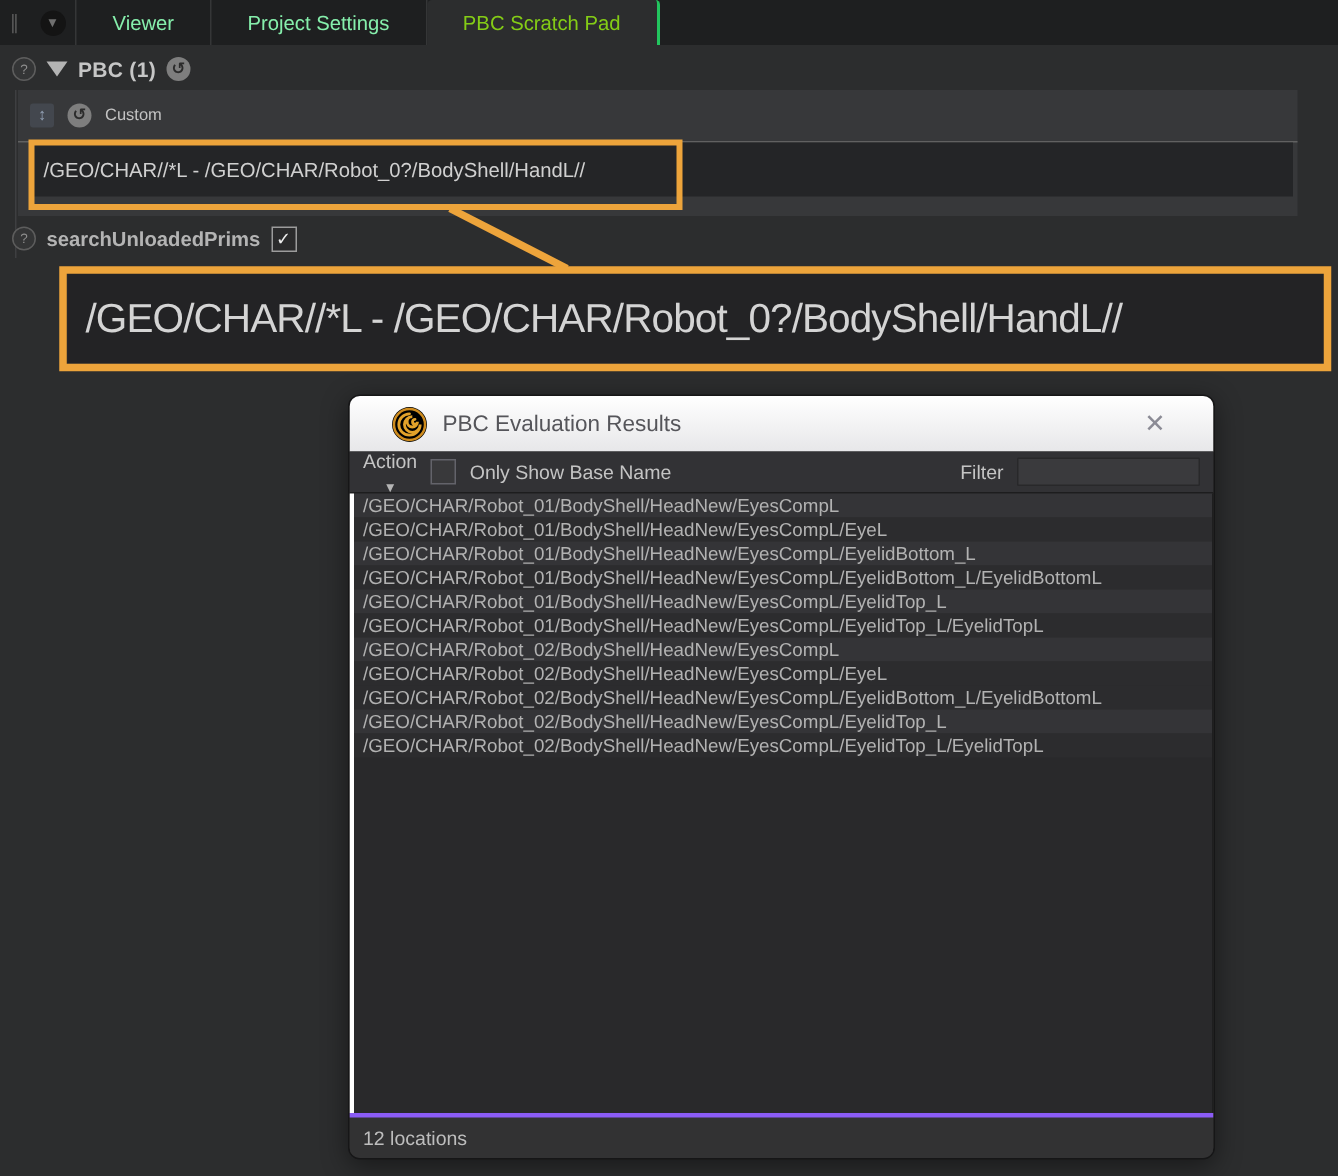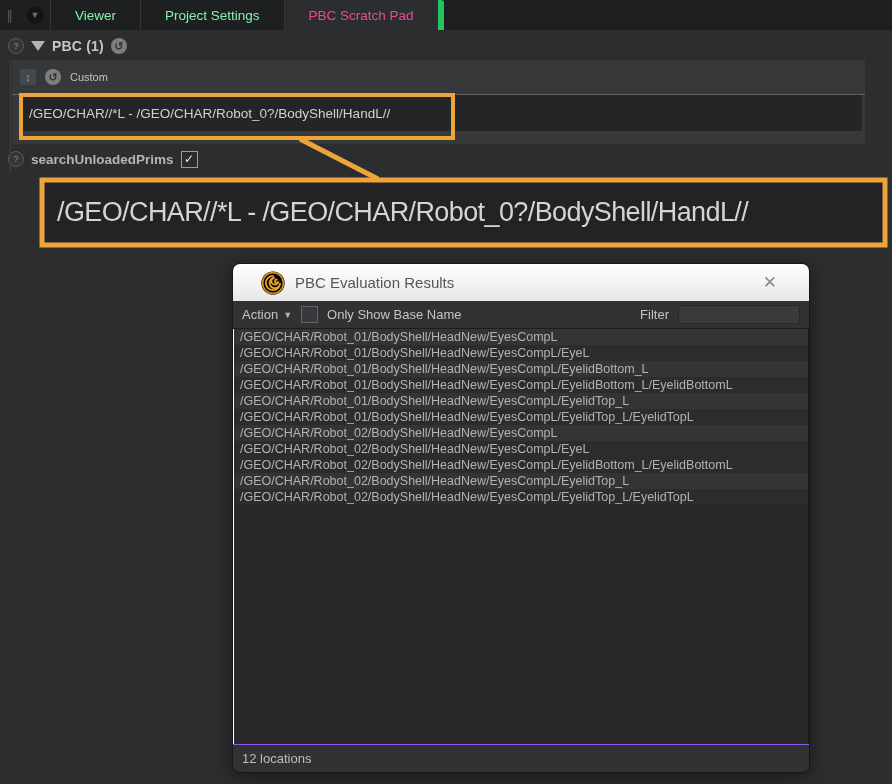--- a/index.html
+++ b/index.html
@@ -14,21 +14,21 @@
   
   .tabbar{position:absolute;left:0;top:0;width:892px;height:30px;background:#1e1f20;
     display:flex;align-items:stretch;}
   .drag-handle{width:20px;display:flex;align-items:center;justify-content:center;
     color:#5a5a5a;font-size:13px;letter-spacing:1px;}
   .pane-menu{width:30px;display:flex;align-items:center;justify-content:center;border-right:1px solid #353637;}
   .pane-menu .circ{width:17px;height:17px;border-radius:50%;background:#141414;
     display:flex;align-items:center;justify-content:center;color:#6f6f6f;font-size:9px;line-height:1;}
   .tab{padding:0 24px;display:flex;align-items:center;font-size:13.5px;color:#86efac;
     border-right:1px solid #353637;cursor:default;}
-  .tab.active{background:#2c2d2e;color:#ec4899;border-right:6px solid #22c55e;
+  .tab.active{background:#2c2d2e;color:#84cc16;border-right:2px solid #22c55e;
     border-top-left-radius:3px;border-top-right-radius:3px;}
 
   
   .pbc-header{position:absolute;left:8px;top:34px;height:24px;display:flex;align-items:center;gap:7px;}
   .help-icon{width:14px;height:14px;border-radius:50%;background:#343536;border:1px solid #5d5d5d;
     color:#8e8e8e;font-size:9px;display:flex;align-items:center;justify-content:center;flex:0 0 auto;}
   .tri-down{width:0;height:0;border-left:7px solid transparent;border-right:7px solid transparent;
     border-top:10px solid #b4b4b4;}
   .pbc-title{font-weight:bold;font-size:14px;color:#c6c6c6;letter-spacing:.2px;}
   .revert-icon{width:16px;height:16px;border-radius:50%;background:#7e7e7e;color:#2b2b2b;
@@ -65,32 +65,32 @@
   
   .dialog{position:absolute;left:232px;top:263px;width:578px;height:510px;background:#2a2a2b;
     border:1px solid #161617;border-radius:8px;box-sizing:border-box;display:flex;flex-direction:column;
     overflow:hidden;z-index:20;box-shadow:0 4px 18px rgba(0,0,0,.45);}
   .dlg-titlebar{height:37px;flex:0 0 auto;background:linear-gradient(#ffffff,#e7e7e9);
     display:flex;align-items:center;gap:10px;padding:0 28px;}
   .dlg-title{flex:1;font-size:15px;color:#55555a;}
   .dlg-close{color:#8b8b95;font-size:17px;line-height:1;padding:2px 4px;}
   .dlg-toolbar{height:27px;flex:0 0 auto;background:#323235;border-bottom:1px solid #1d1d1e;
     display:flex;align-items:center;gap:9px;padding:0 9px;font-size:13px;color:#c4c4c4;}
-  .action-btn{display:flex;align-items:center;gap:5px;}
+  .action-btn{display:flex;align-items:center;gap:5px;flex-direction:column;}
   .caret{font-size:9px;color:#b5b5b5;}
   .tb-spacer{flex:1;}
   .filter-label{color:#c4c4c4;}
   .filter-input{width:122px;height:19px;background:#3a3a3d;border:1px solid #28282a;
     border-radius:1px;box-sizing:border-box;}
-  .dlg-list{flex:1;background:#29292b;border-left:1px solid #ffffff;border-right:1px solid #1e1e1f;
+  .dlg-list{flex:1;background:#29292b;border-left:3px solid #ffffff;border-right:1px solid #1e1e1f;
     overflow:hidden;}
   .list-item{height:16px;line-height:16px;padding-left:6px;font-size:12.5px;color:#b2b2b2;
     white-space:nowrap;overflow:hidden;background:#2c2c2e;}
   .list-item.alt{background:#343437;}
-  .dlg-status{height:27px;flex:0 0 auto;background:#323233;border-top:1px solid #8b5cf6;
+  .dlg-status{height:27px;flex:0 0 auto;background:#323233;border-top:3px solid #8b5cf6;
     display:flex;align-items:center;padding:0 9px;font-size:13px;color:#bdbdbd;}
 </style>
 </head>
 <body>
 
 <div class="page">
 
   <div class="tabbar">
     <div class="drag-handle">∥</div>
     <div class="pane-menu">

